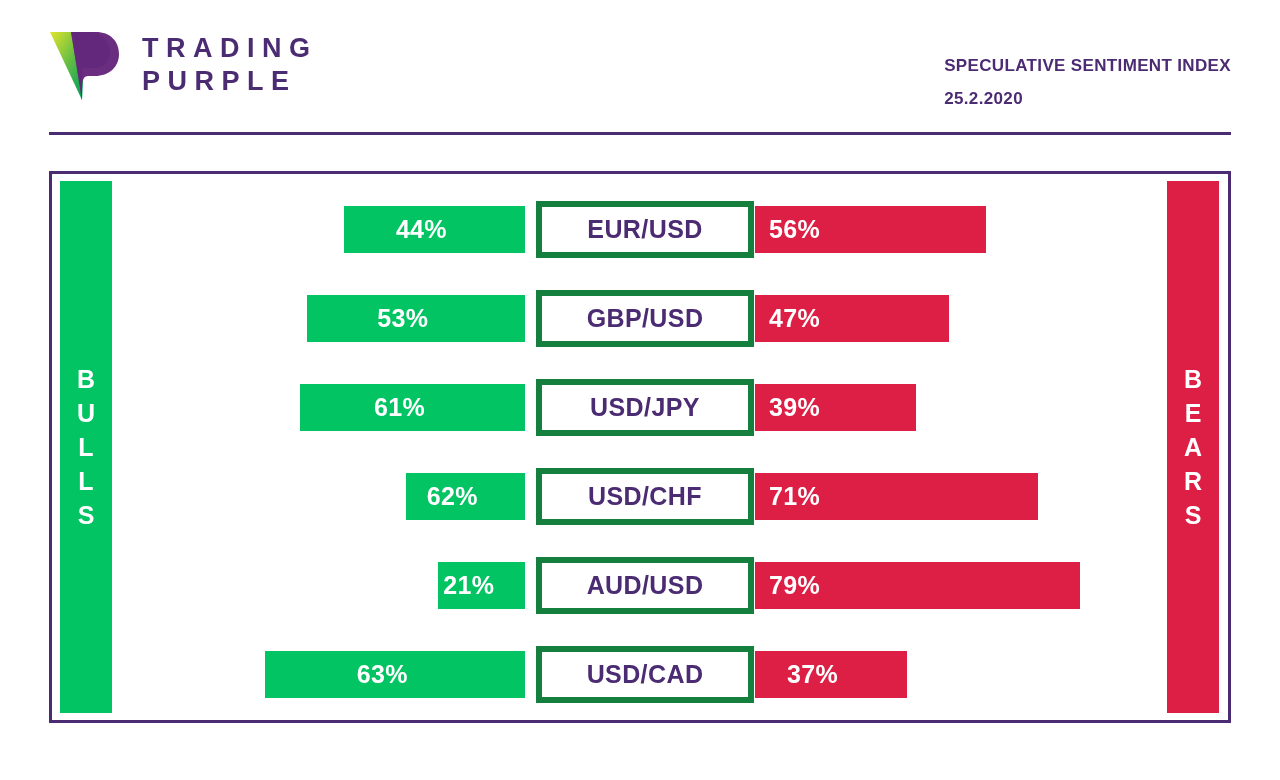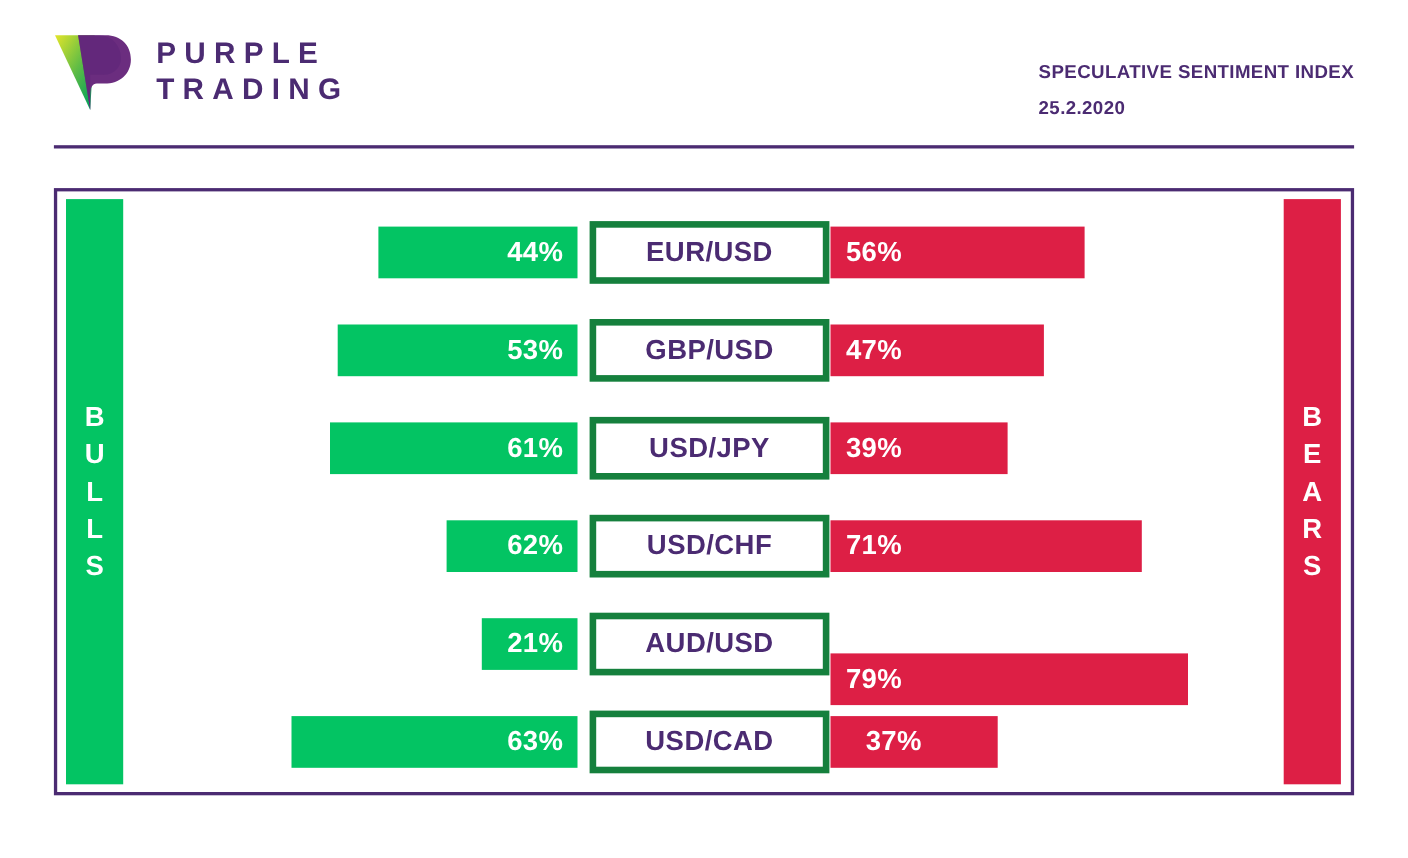--- a/index.html
+++ b/index.html
@@ -175,22 +175,22 @@
     top: 8px;
     height: 47px;
     display: flex;
     align-items: center;
     z-index: 1;
   }
 
   .bar-bull {
     right: 703px;    
     background: #03C463;
-    justify-content: flex-end;
-    padding-right: 13px;
+    justify-content: center;
+    padding-right: 26px;
   }
 
   .bar-bear {
     left: 703px;
     background: #DD1F45;
     justify-content: flex-start;
     padding-left: 14px;
   }
 
   .bar-value {
@@ -215,22 +215,22 @@
             <stop offset="0%" stop-color="#E3E52A"></stop>
             <stop offset="55%" stop-color="#5CBB46"></stop>
             <stop offset="100%" stop-color="#00A05A"></stop>
           </linearGradient>
         </defs>
         <path d="M2 4 L38 4 L34 72 Z" fill="url(#markGrad)"></path>
         <path d="M23 4 L48 4 C62 4 71 13 71 26 C71 39 61 48 47 48 L40 48 C36 48 34 52 34 58 L34 72 Z" fill="#6B2D7F"></path>
         <path d="M34 72 L34 40 L46 40 C56 40 62 33 62 25 C62 14 54 4 42 4 L23 4 Z" fill="#5C2578" opacity="0.55"></path>
       </svg>
       <div id="logo-wordmark">
+        <div class="logo-line">TRADING</div>
         <div class="logo-line">PURPLE</div>
-        <div class="logo-line">TRADING</div>
       </div>
     </div>
 
     <div id="header-meta">
       <div id="header-title">SPECULATIVE SENTIMENT INDEX</div>
       <div id="header-date">25.2.2020</div>
     </div>
 
     <div id="header-rule"></div>
   </div>
@@ -294,21 +294,21 @@
             <span class="bar-value">71%</span>
           </div>
           <div class="row-label">
             <span class="row-label-text">USD/CHF</span>
           </div>
         </div>
         <div class="row">
           <div class="bar bar-bull" style="width: 86.52px;">
             <span class="bar-value">21%</span>
           </div>
-          <div class="bar bar-bear" style="width: 325.48px; margin-top: 32px;">
+          <div class="bar bar-bear" style="width: 325.48px;">
             <span class="bar-value">79%</span>
           </div>
           <div class="row-label">
             <span class="row-label-text">AUD/USD</span>
           </div>
         </div>
         <div class="row">
           <div class="bar bar-bull" style="width: 259.56px;">
             <span class="bar-value">63%</span>
           </div>

